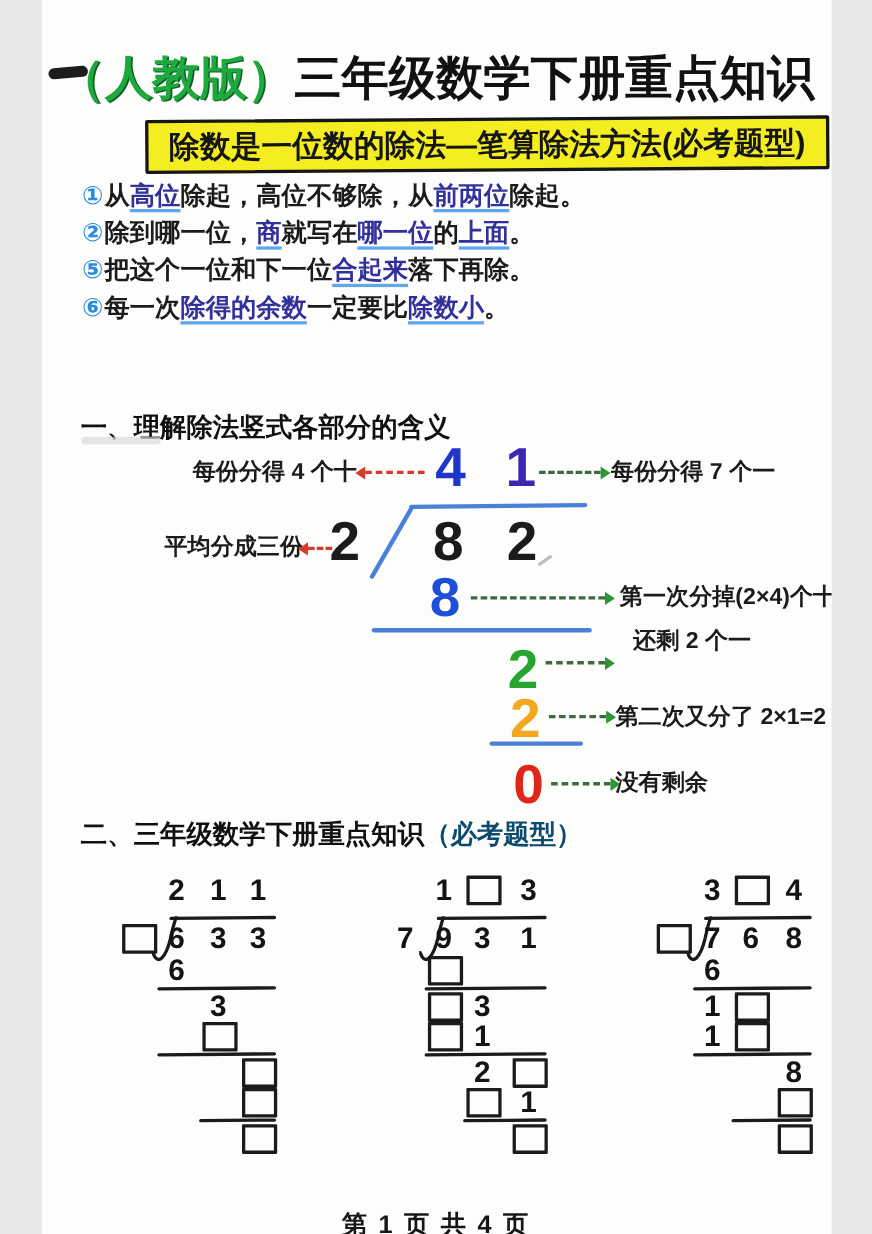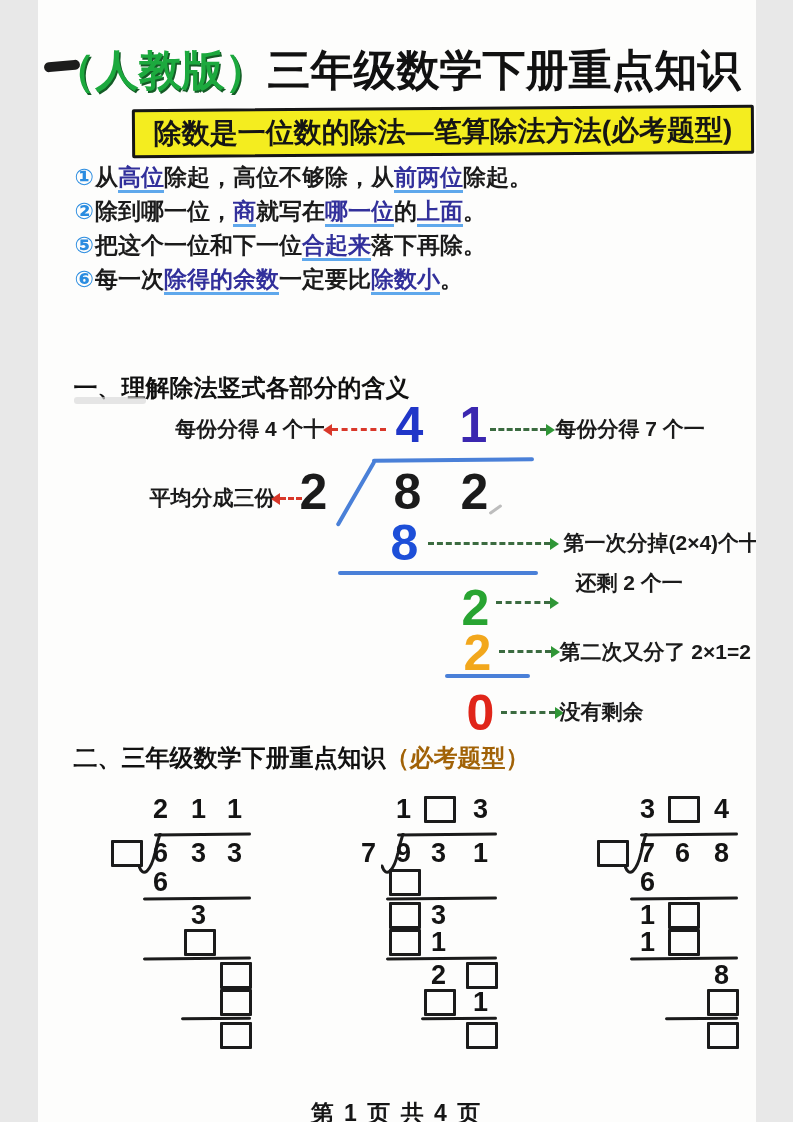--- a/index.html
+++ b/index.html
@@ -23,21 +23,21 @@
   
   .rules{position:absolute;left:37px;top:161px;width:740px;}
   .rule{height:34px;line-height:32px;font-size:23px;font-weight:700;white-space:nowrap;}
   .rule-num{color:#2a8ce0;font-weight:700;margin-right:1px;}
   .kw{color:#32309b;border-bottom:3px solid #5fa8ec;padding-bottom:0px;}
   .purple{color:#32309b;}
   
   .sec-heading{position:absolute;left:36px;font-size:24px;font-weight:900;color:#111;white-space:nowrap;}
   .s1{top:372px;}
   .s2{top:742px;}
-  .green-tag{color:#a16207;}
+  .green-tag{color:#0c4a6e;}
   .smudge{position:absolute;left:36px;top:397px;width:72px;height:7px;background:#d9d9d9;opacity:.65;border-radius:3px;}
   
   .diagram{position:absolute;inset:0;pointer-events:none;}
   .dlabel{position:absolute;font-size:21px;font-weight:700;color:#1b1b1b;white-space:nowrap;line-height:1.1;}
   .bigd{position:absolute;width:44px;text-align:center;font-size:50px;font-weight:800;line-height:1;}
   .c-blue{color:#2036c8;} .c-indigo{color:#3b27b0;} .c-black{color:#1b1b1b;}
   .c-bblue{color:#1d4fd8;} .c-green{color:#28a431;} .c-orange{color:#f2a71c;} .c-red{color:#e02519;}
   .bluln{position:absolute;height:3.5px;background:#4a80d8;border-radius:2px;}
   .slash{position:absolute;left:299px;top:524px;width:75px;height:3.5px;background:#4a80d8;border-radius:2px;transform-origin:0 50%;transform:rotate(-60deg);}
   .arr{position:absolute;height:0;border-top:3px dashed #3b6b40;}

